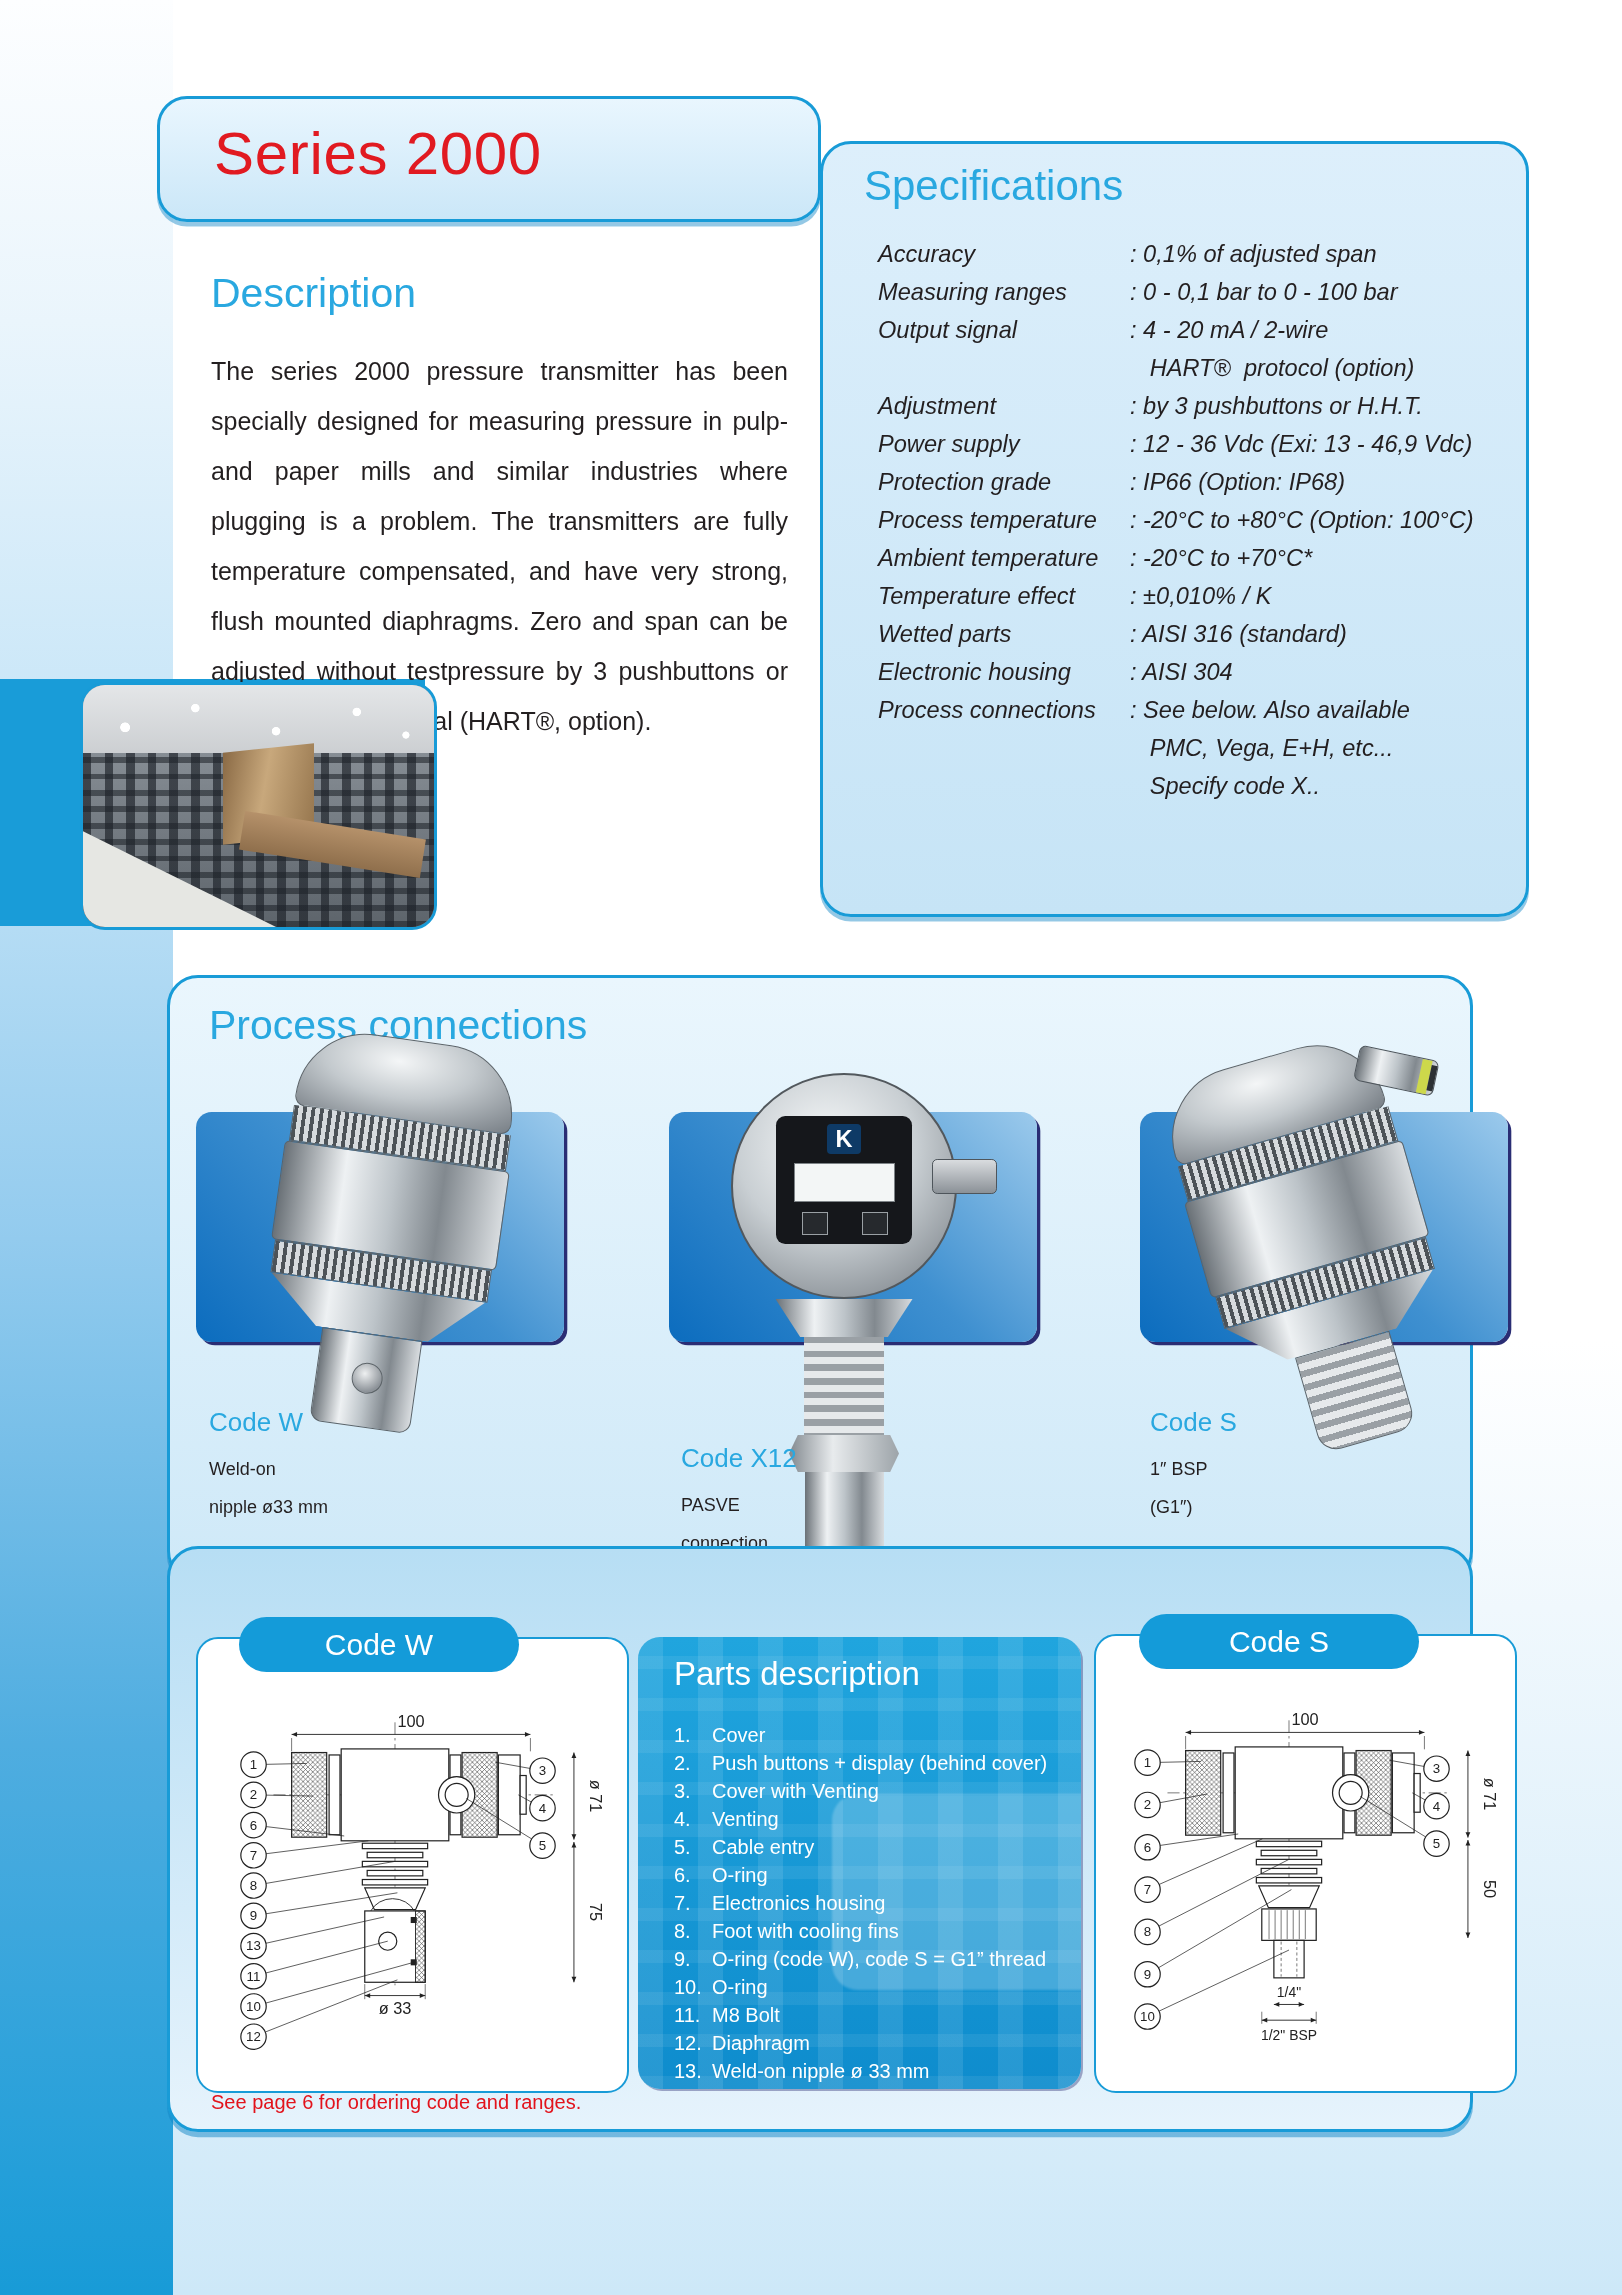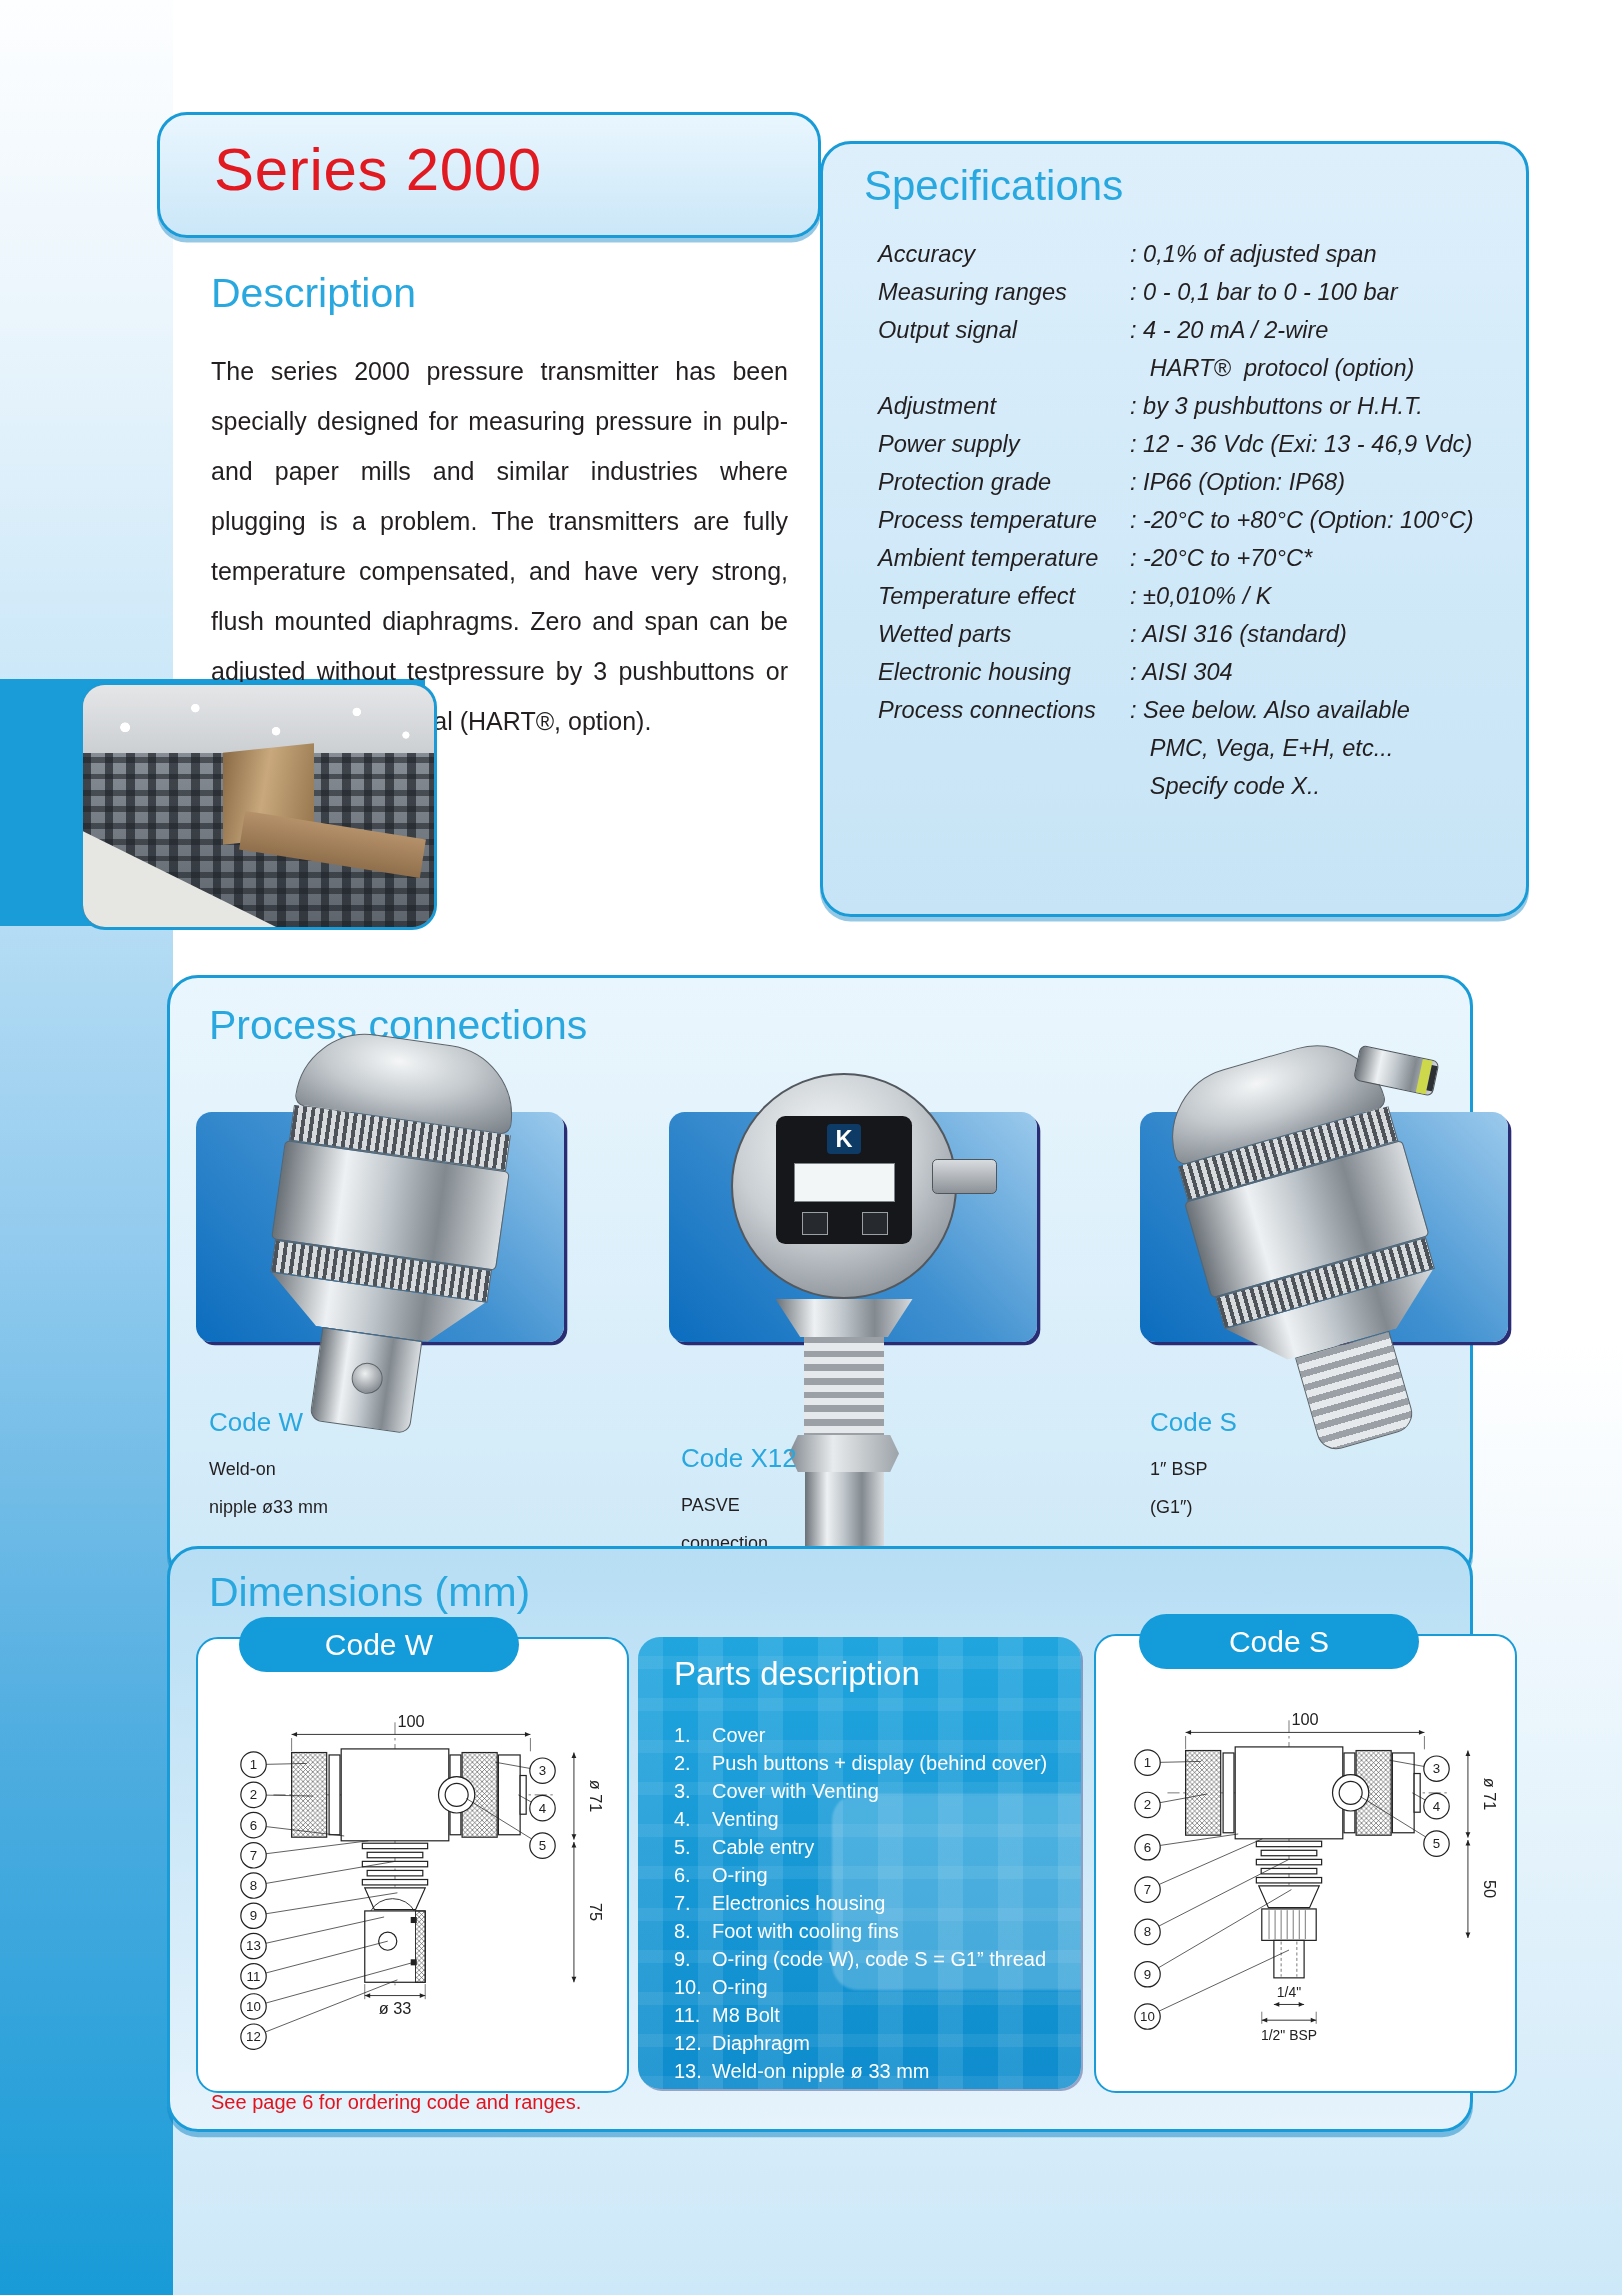--- a/index.html
+++ b/index.html
@@ -8,21 +8,21 @@
   .abs{position:absolute;}
 
   
   .bg-bottom{left:0;top:1341px;width:1623px;height:954px;
     background:linear-gradient(180deg,#ffffff 0%,#f0f8fd 28%,#cde8f8 100%);}
   .left-strip{left:0;top:0;width:173px;height:2295px;
     background:linear-gradient(180deg,#fdfeff 0%,#eaf5fc 14%,#c4e4f7 34%,#93cbee 54%,#4fade0 76%,#189bd7 100%);}
   .photo-band{left:0;top:679px;width:425px;height:247px;background:#199cd8;}
 
   
-  .title-box{left:157px;top:112px;width:658px;height:120px;border:3.3px solid #189bd7;border-radius:30px;
+  .title-box{left:157px;top:96px;width:658px;height:120px;border:3.3px solid #189bd7;border-radius:30px;
     background:linear-gradient(180deg,#e9f6fe 0%,#cbe7f8 100%);box-shadow:0 4.6px 0 rgba(18,134,198,.45);}
   .title-box h1{margin:19.6px 0 0 54px;font-size:60px;font-weight:400;color:#e11a21;letter-spacing:0.7px;}
 
   .h-cyan{color:#29a8e0;font-weight:400;}
 
   
   .desc-head{left:211px;top:270px;font-size:41px;}
   .desc-body{left:211px;top:346px;width:577px;font-size:25px;line-height:50px;text-align:justify;}
 
   
@@ -277,21 +277,20 @@
     <div class="line">PASVE</div>
     <div class="line">connection</div>
   </div>
   <div class="abs caption" style="left:1150px;top:1407px;">
     <div class="code">Code S</div>
     <div class="line">1″ BSP</div>
     <div class="line">(G1″)</div>
   </div>
 
   <div class="abs sec-panel dim-panel"></div>
-  <div class="abs dim-title h-cyan">Dimensions (mm)</div>
 
   <div class="abs dim-card" style="left:196px;top:1637px;width:429px;height:452px;">
     <div class="pill abs" style="left:41px;top:-22px;width:280px;">Code W</div>
     <svg id="svg-w" class="abs" style="left:18.3px;top:41px;" width="387" height="399" viewBox="0 0 640 660">
         <defs>
           <pattern id="wh" patternUnits="userSpaceOnUse" width="8" height="8">
             <path d="M0 8 L8 0" stroke="#444" stroke-width="1"></path>
             <path d="M0 0 L8 8" stroke="#444" stroke-width="1"></path>
           </pattern>
         </defs>

